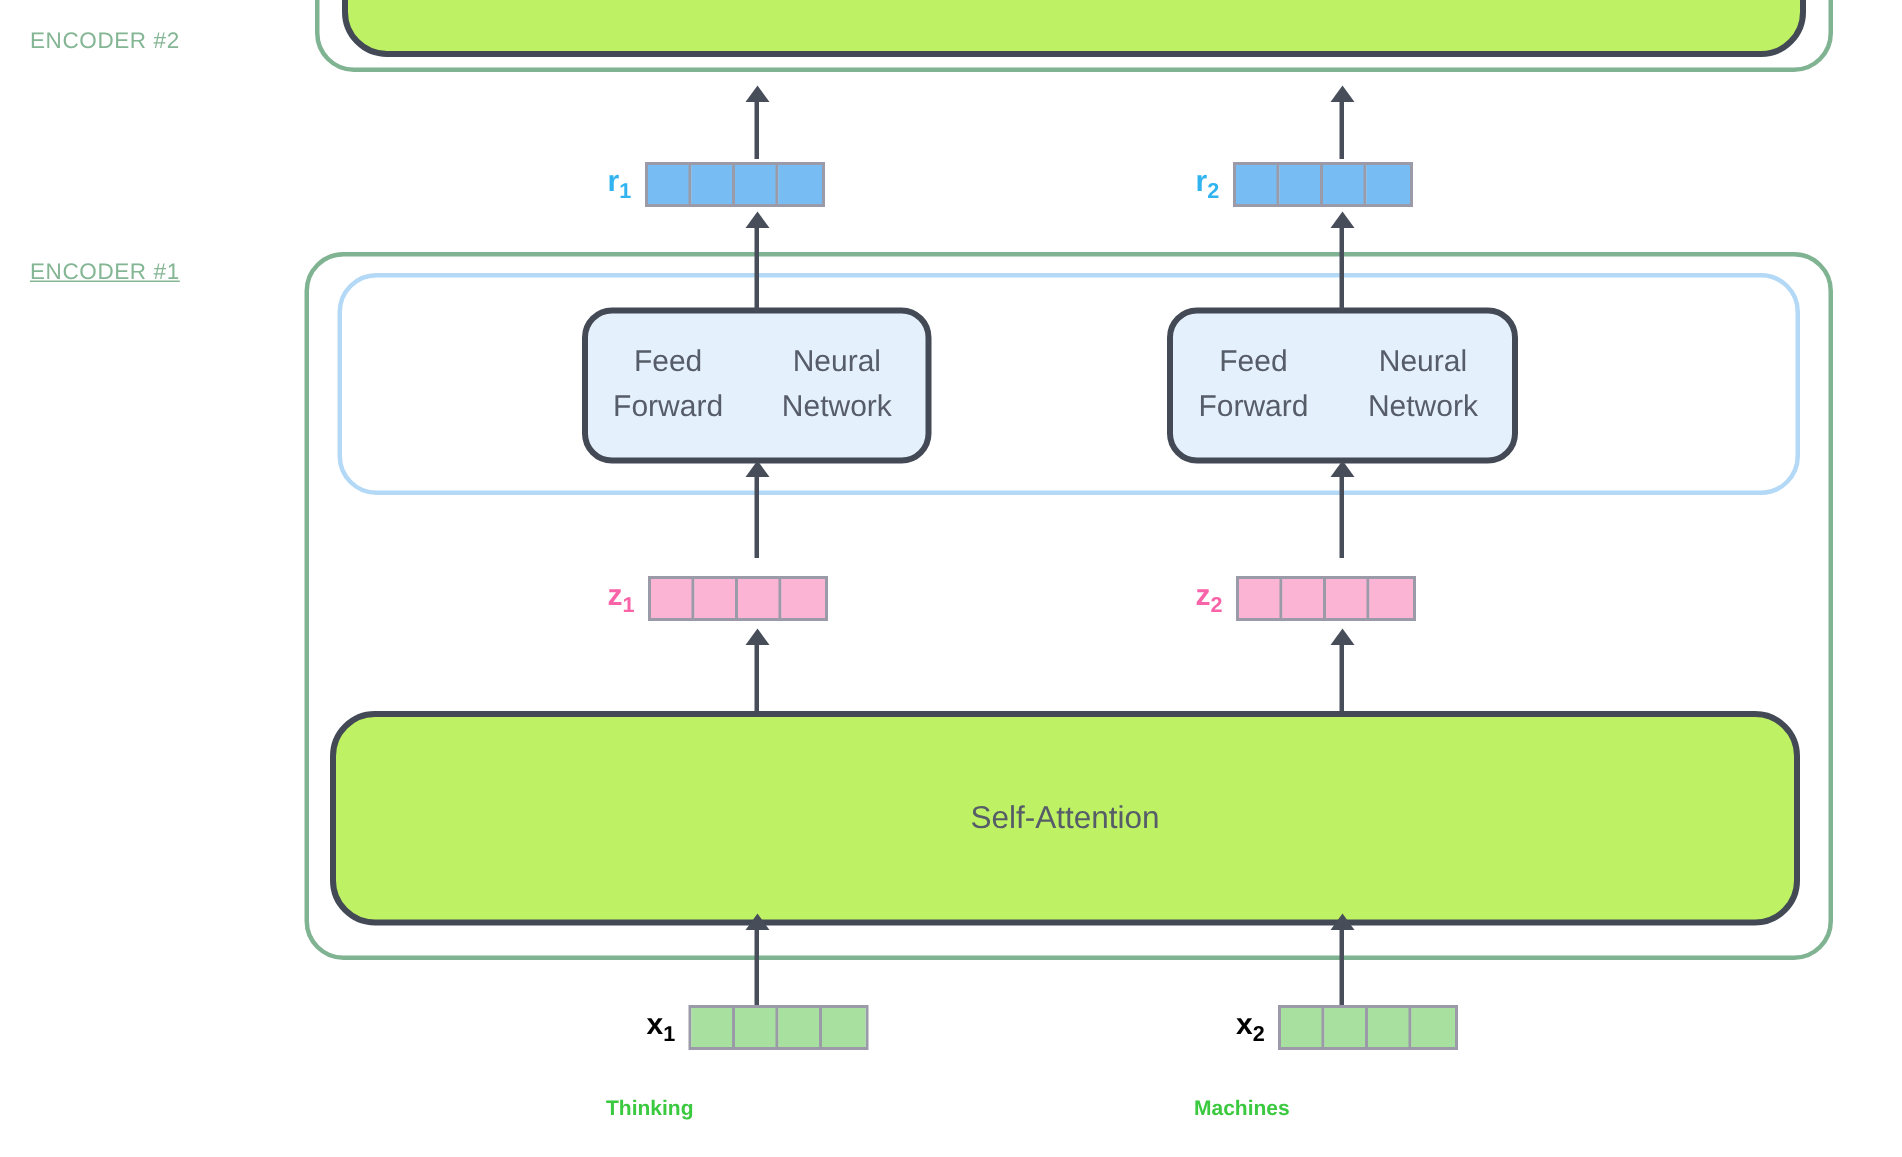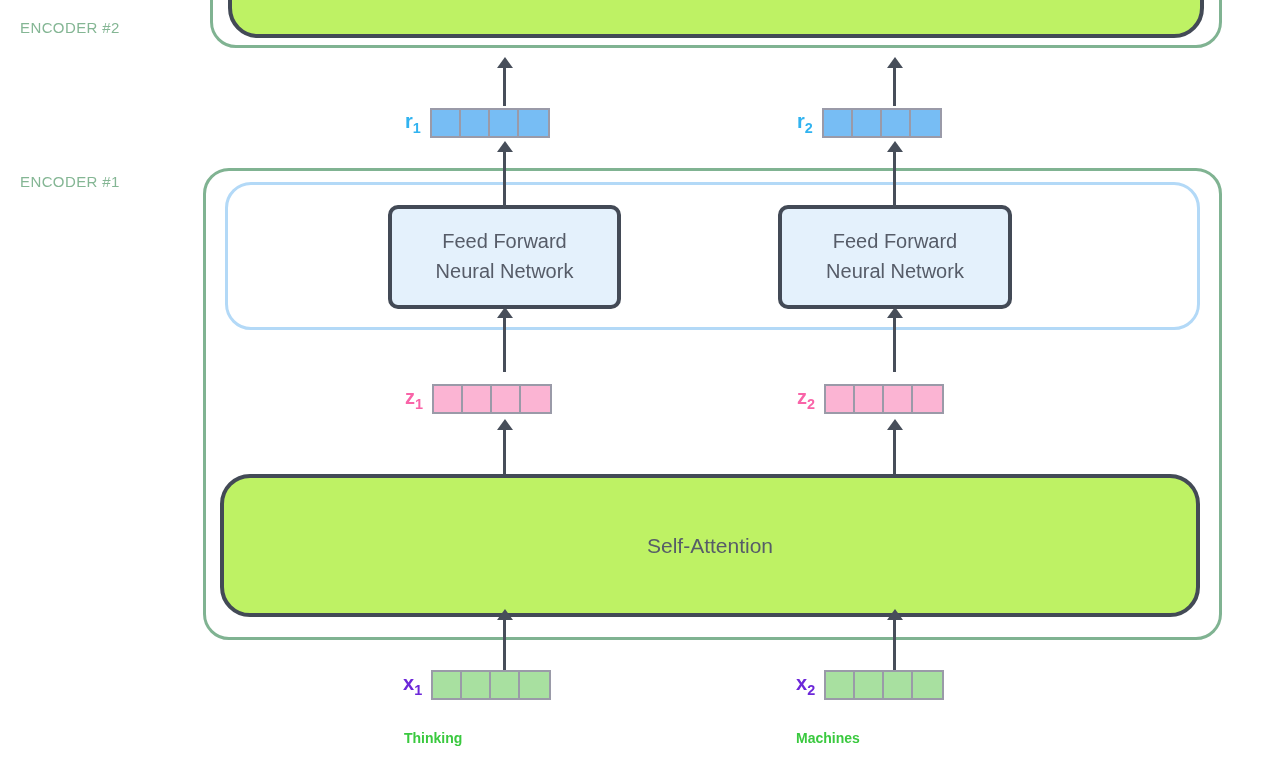--- a/index.html
+++ b/index.html
@@ -41,21 +41,21 @@
 
   .encoder-label {
     position: absolute;
     color: #84b694;
     font-size: 15px;
     letter-spacing: 0.4px;
     white-space: nowrap;
     font-weight: 400;
   }
   #encoder2-label { left: 20px; top: 19px; }
-  #encoder1-label { left: 20px; top: 173px; }
+  #encoder1-label { left: 20px; top: 173px; text-decoration: underline; }
 
   
   .self-attention {
     position: absolute;
     background: #bef264;
     border: 4px solid #434a56;
     border-radius: 30px;
     box-sizing: border-box;
     display: flex;
     align-items: center;
@@ -87,24 +87,24 @@
     border: 3px solid #b3d9f7;
     border-radius: 26px;
     box-sizing: border-box;
     background: transparent;
   }
 
   .ffnn-box {
     position: absolute;
     background: #e4f1fc;
     border: 4px solid #434a56;
-    border-radius: 10px;
+    border-radius: 20px;
     box-sizing: border-box;
     display: flex;
-    flex-direction: column;
+    flex-direction: row;
     align-items: center;
     justify-content: center;
     color: #565c68;
     font-size: 20px;
     line-height: 1.48;
     text-align: center;
   }
   #ffnn-1 { left: 388px; top: 205px; width: 233px; height: 104px; }
   #ffnn-2 { left: 778px; top: 205px; width: 234px; height: 104px; }
 
@@ -136,21 +136,21 @@
     border-right: 2px solid #9a9aa8;
     box-sizing: border-box;
   }
   .vector-cells .cell:last-child { border-right: none; }
 
   .v-blue .cell  { background: #77bdf4; }
   .v-blue .vector-label, .vector-label.c-blue { color: #31b3f0; }
   .v-pink .cell  { background: #fbb4d3; }
   .vector-label.c-pink { color: #f964a8; }
   .v-green .cell { background: #a8e0a0; }
-  .vector-label.c-green { color: #6d28d9; }
+  .vector-label.c-green { color: #000000; margin-left: 28px; }
 
   #vec-r1 { left: 405px; top: 108px; }
   #vec-r2 { left: 797px; top: 108px; }
   #vec-z1 { left: 405px; top: 384px; text-align: center; }
   #vec-z2 { left: 797px; top: 384px; }
   #vec-x1 { left: 403px; top: 670px; }
   #vec-x2 { left: 796px; top: 670px; justify-content: flex-end; }
 
   
   .word-label {

